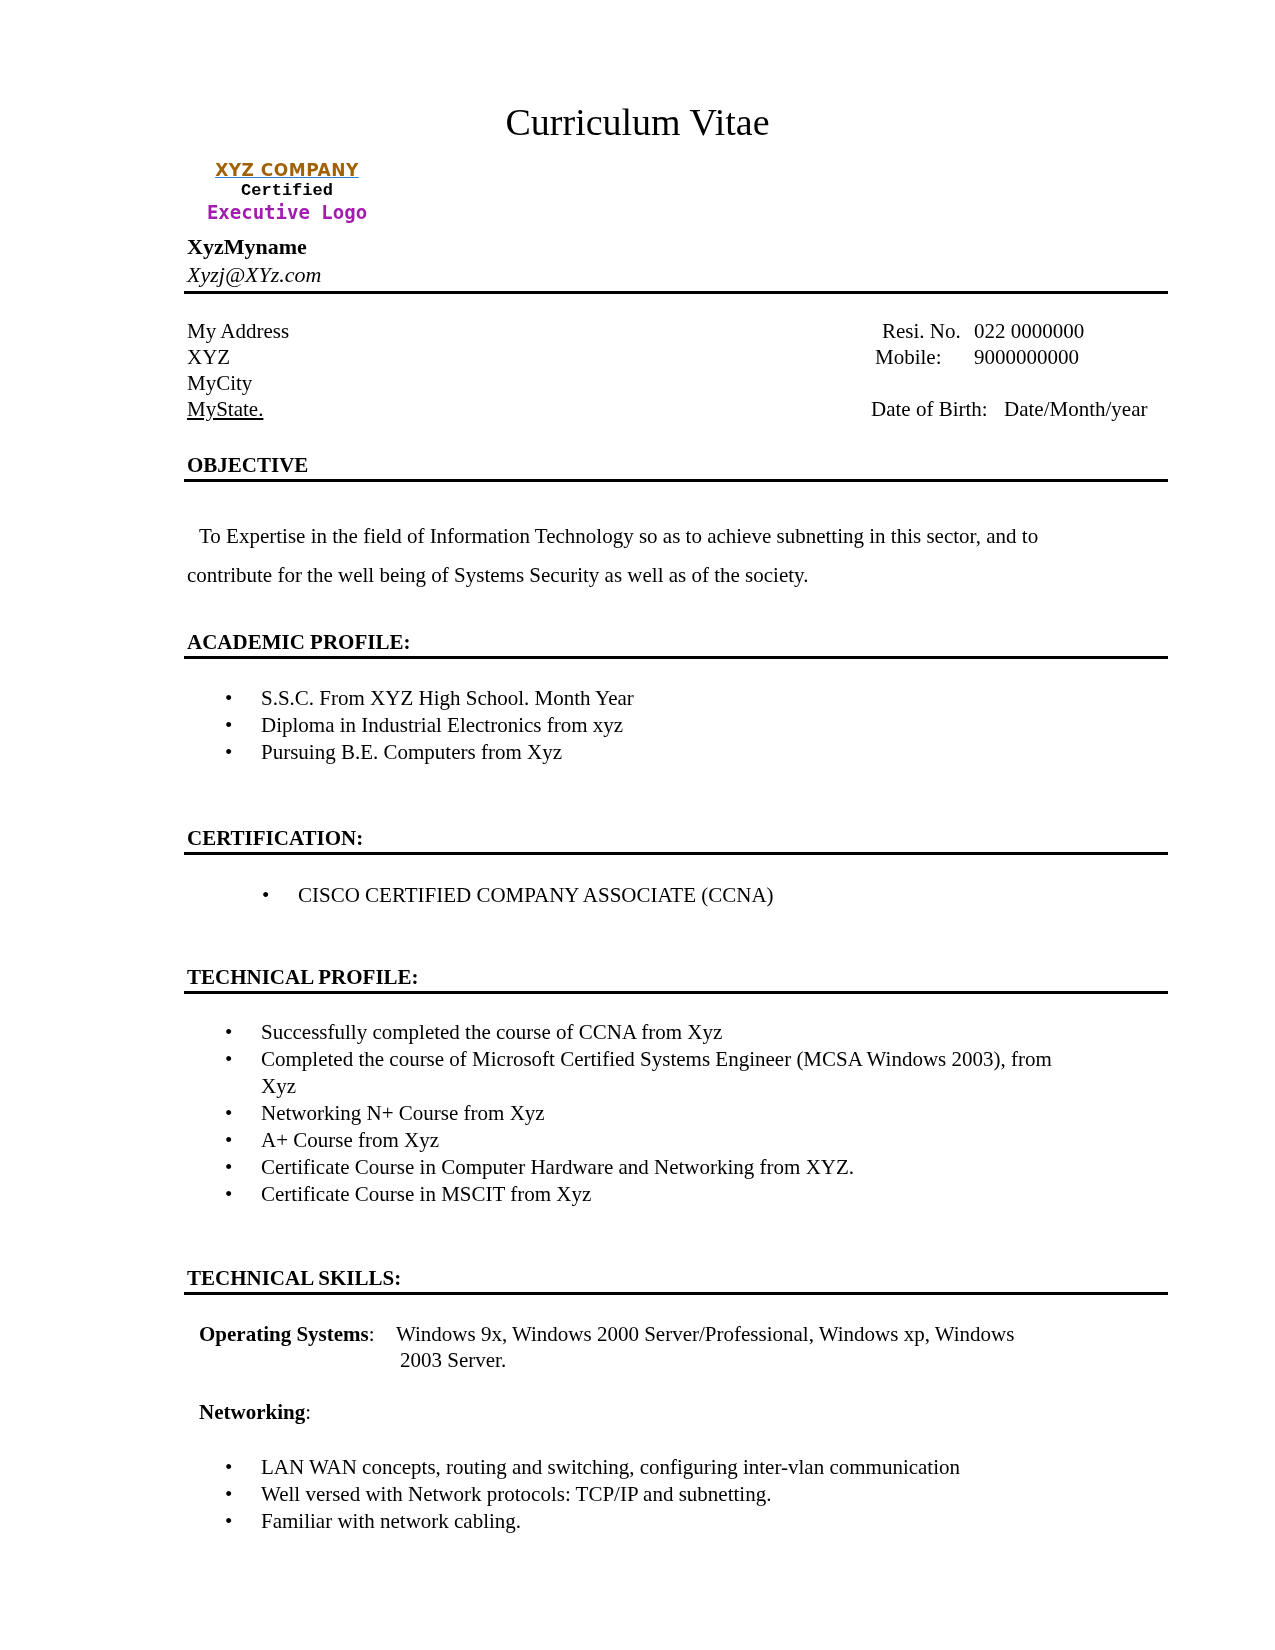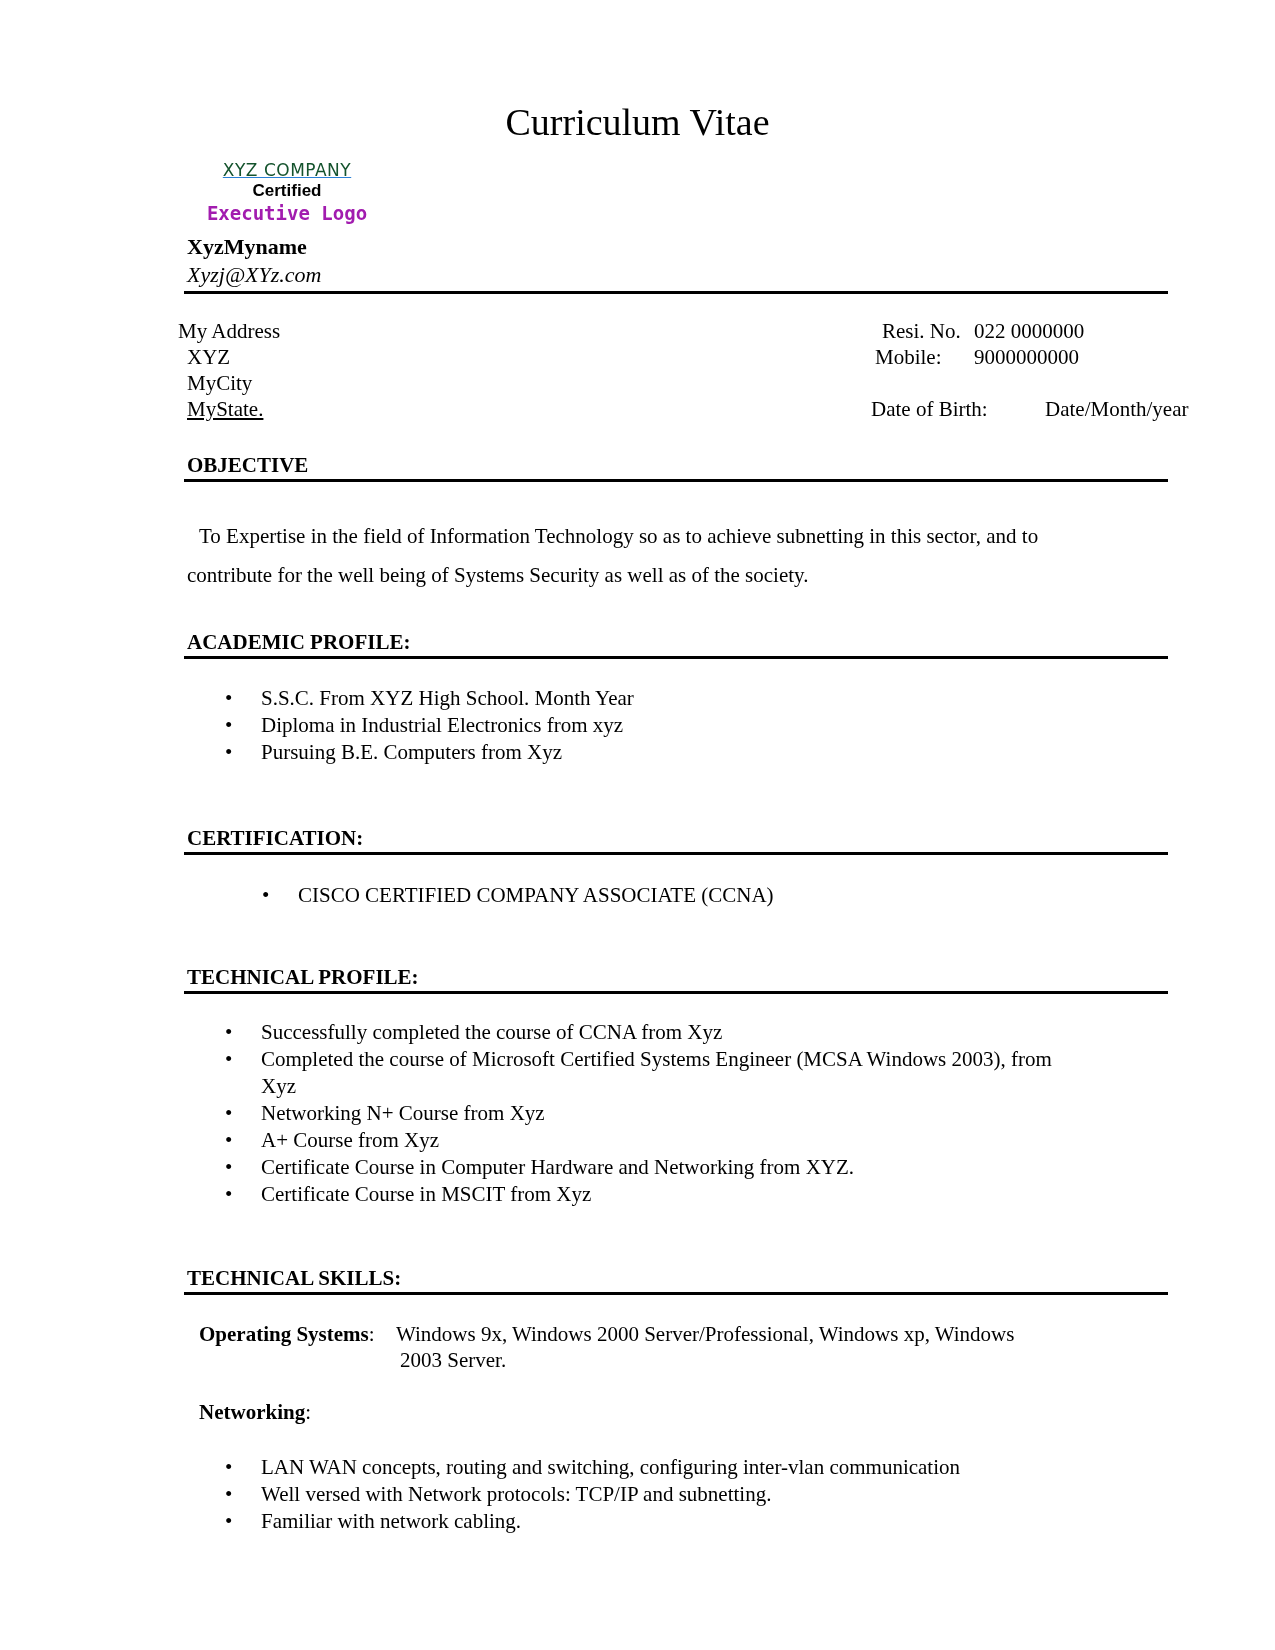--- a/index.html
+++ b/index.html
@@ -1,23 +1,23 @@
 <!DOCTYPE html>
 <html><head>
 <meta charset="utf-8">
 <style>
   html, body { margin: 0; padding: 0; background: #ffffff; }
   body { width: 1275px; height: 1650px; position: relative; overflow: hidden;
          font-family: "Liberation Serif", "DejaVu Serif", serif; color: #000; }
   .abs { position: absolute; white-space: nowrap; }
   .title { left: 0; width: 1275px; top: 100px; text-align: center; font-size: 38px; }
   .logo { left: 192px; top: 160px; width: 190px; text-align: center; }
-  .logo-company { font-family: "DejaVu Sans", sans-serif; font-weight: normal; font-size: 17px; color: #14532d;
+  .logo-company { font-family: "DejaVu Sans", sans-serif; font-weight: bold; font-size: 17px; color: #a16207;
                   text-decoration: underline; text-decoration-color: #2a7fd4; letter-spacing: 0.5px; }
-  .logo-cert { font-family: Liberation Sans, sans-serif; font-weight: bold; font-size: 17px; color: #000; margin-top: 1px; }
+  .logo-cert { font-family: Liberation Mono, monospace; font-weight: bold; font-size: 17px; color: #000; margin-top: 1px; }
   .logo-exec { font-family: "DejaVu Sans Mono", monospace; font-size: 19px; color: #a21caf; margin-top: 1px; font-weight: bold; }
   .name { left: 187px; top: 234px; font-size: 22px; font-weight: bold; }
   .email { left: 187px; top: 262px; font-size: 22px; font-style: italic; }
   .rule { position: absolute; left: 184px; width: 984px; height: 3px; background: #000; }
   .txt { font-size: 21px; }
   .heading { font-size: 21px; font-weight: bold; }
   .bullet { position: absolute; font-size: 21px; }
   .bullet .dot { position: absolute; left: 0; top: 0; }
   .bullet .t { position: absolute; left: 36px; top: 0; white-space: nowrap; }
 </style>
@@ -31,31 +31,31 @@
   <div class="abs logo">
     <div class="logo-company">XYZ COMPANY</div>
     <div class="logo-cert">Certified</div>
     <div class="logo-exec">Executive Logo</div>
   </div>
 
   <div class="abs name">XyzMyname</div>
   <div class="abs email">Xyzj@XYz.com</div>
   <div class="rule" style="top:291px;"></div>
 
-  <div class="abs txt" style="left:178px; top:319px;text-align:right;">My Address</div>
+  <div class="abs txt" style="left:187px; top:319px;text-align:right;">My Address</div>
   <div class="abs txt" style="left:187px; top:345px;">XYZ</div>
   <div class="abs txt" style="left:187px; top:371px;">MyCity</div>
   <div class="abs txt" style="left:187px; top:397px;text-decoration:underline;">MyState.</div>
 
   <div class="abs txt" style="left:882px; top:319px;">Resi. No.</div>
   <div class="abs txt" style="left:974px; top:319px;">022 0000000</div>
   <div class="abs txt" style="left:875px; top:345px;">Mobile:</div>
   <div class="abs txt" style="left:974px; top:345px;">9000000000</div>
   <div class="abs txt" style="left:871px; top:397px;">Date of Birth:</div>
-  <div class="abs txt" style="left:1004px; top:397px;margin-left:41px;">Date/Month/year</div>
+  <div class="abs txt" style="left:1004px; top:397px;">Date/Month/year</div>
 
   <div class="abs heading" style="left:187px; top:453px;">OBJECTIVE</div>
   <div class="rule" style="top:479px;"></div>
   <div class="abs txt" style="left:199px; top:524px;">To Expertise in the field of Information Technology so as to achieve subnetting in this sector, and to</div>
   <div class="abs txt" style="left:187px; top:563px;">contribute for the well being of Systems Security as well as of the society.</div>
 
   <div class="abs heading" style="left:187px; top:630px;">ACADEMIC PROFILE:</div>
   <div class="rule" style="top:656px;"></div>
   <div class="bullet" style="left:225px; top:686px;">
     <span class="dot">•</span>

